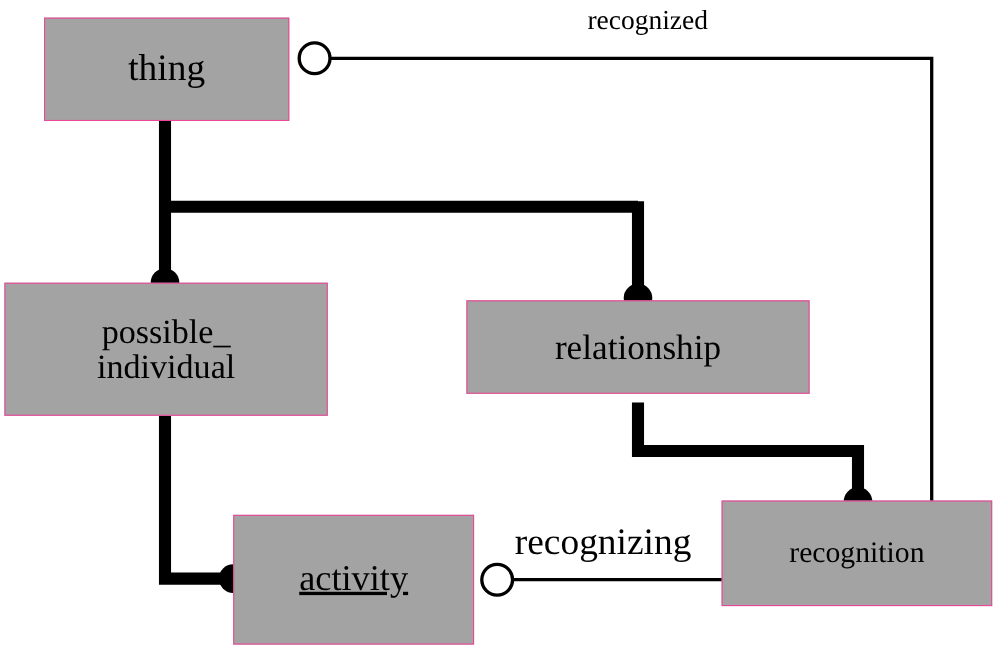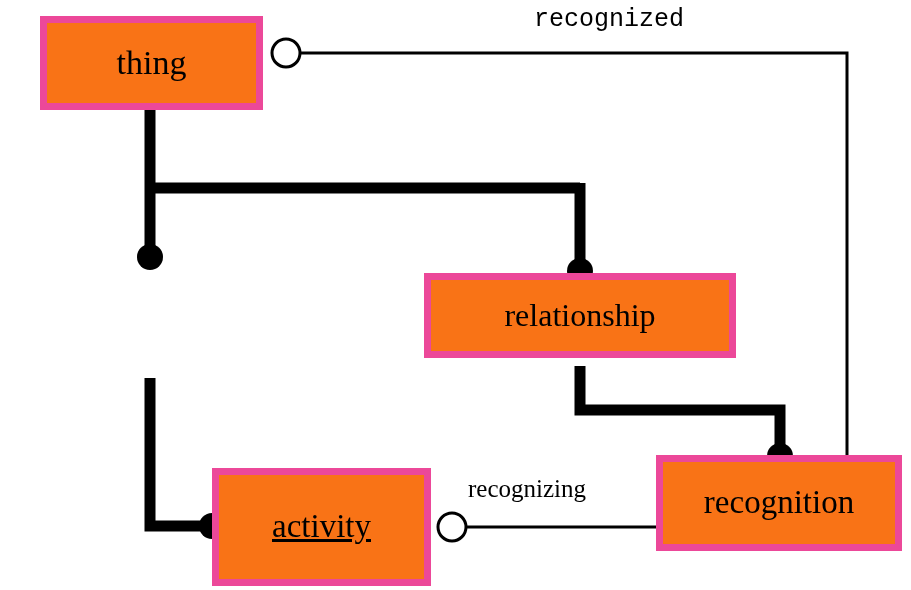--- a/index.html
+++ b/index.html
@@ -21,22 +21,22 @@
   #diagram-svg {
     position: absolute;
     left: 0;
     top: 0;
     width: 911px;
     height: 590px;
   }
   .entity-box {
     position: absolute;
     box-sizing: border-box;
-    border: 7px solid #ec4899;
-    background: #f97316;
+    border: 1px solid #ec4899;
+    background: #a3a3a3;
     display: flex;
     align-items: center;
     justify-content: center;
     text-align: center;
     color: #000000;
     line-height: 1.02;
     white-space: pre-line;
   }
   .entity-label {
     display: block;
@@ -78,30 +78,34 @@
     <circle cx="150" cy="257" r="13" fill="#000000"></circle>
     <circle cx="580" cy="271" r="13" fill="#000000"></circle>
     <circle cx="212" cy="526" r="13" fill="#000000"></circle>
     <circle cx="780" cy="456" r="13" fill="#000000"></circle>
   </svg>
 
   <div class="entity-box" style="left:40px; top:16px; width:223px; height:94px; font-size:34px;">
     <span class="entity-label">thing</span>
   </div>
 
+  <div class="entity-box" style="left:4px; top:257px; width:294px; height:121px; font-size:31px;">
+    <span class="entity-label">possible_
+individual</span>
+  </div>
 
   <div class="entity-box" style="left:424px; top:273px; width:312px; height:85px; font-size:32px;">
     <span class="entity-label">relationship</span>
   </div>
 
   <div class="entity-box" style="left:212px; top:468px; width:219px; height:118px; font-size:33px;text-decoration:underline;">
     <span class="entity-label">activity</span>
   </div>
 
-  <div class="entity-box" style="left:656px; top:455px; width:246px; height:96px; font-size:33px;">
+  <div class="entity-box" style="left:656px; top:455px; width:246px; height:96px; font-size:27px;">
     <span class="entity-label">recognition</span>
   </div>
 
-  <div class="rel-label" style="left:534px; top:5px; font-size:25px;font-family:Liberation Mono, monospace;">recognized</div>
+  <div class="rel-label" style="left:534px; top:5px; font-size:25px;">recognized</div>
 
-  <div class="rel-label" style="left:468px; top:475px; font-size:25px;">recognizing</div>
+  <div class="rel-label" style="left:468px; top:475px; font-size:34px;">recognizing</div>
 
 </div>
 
 </body></html>

